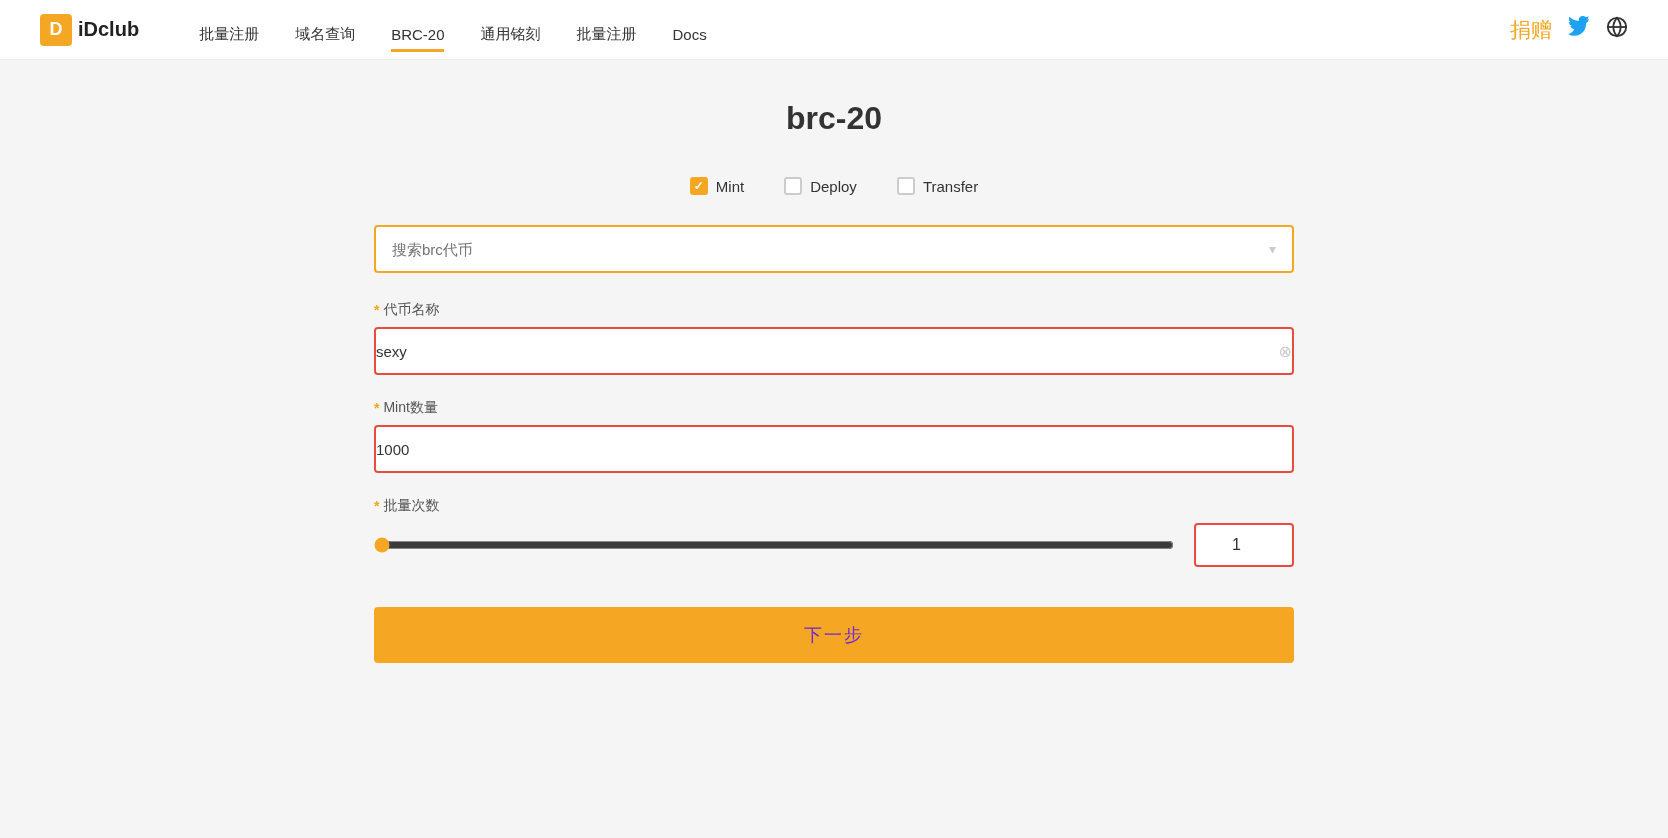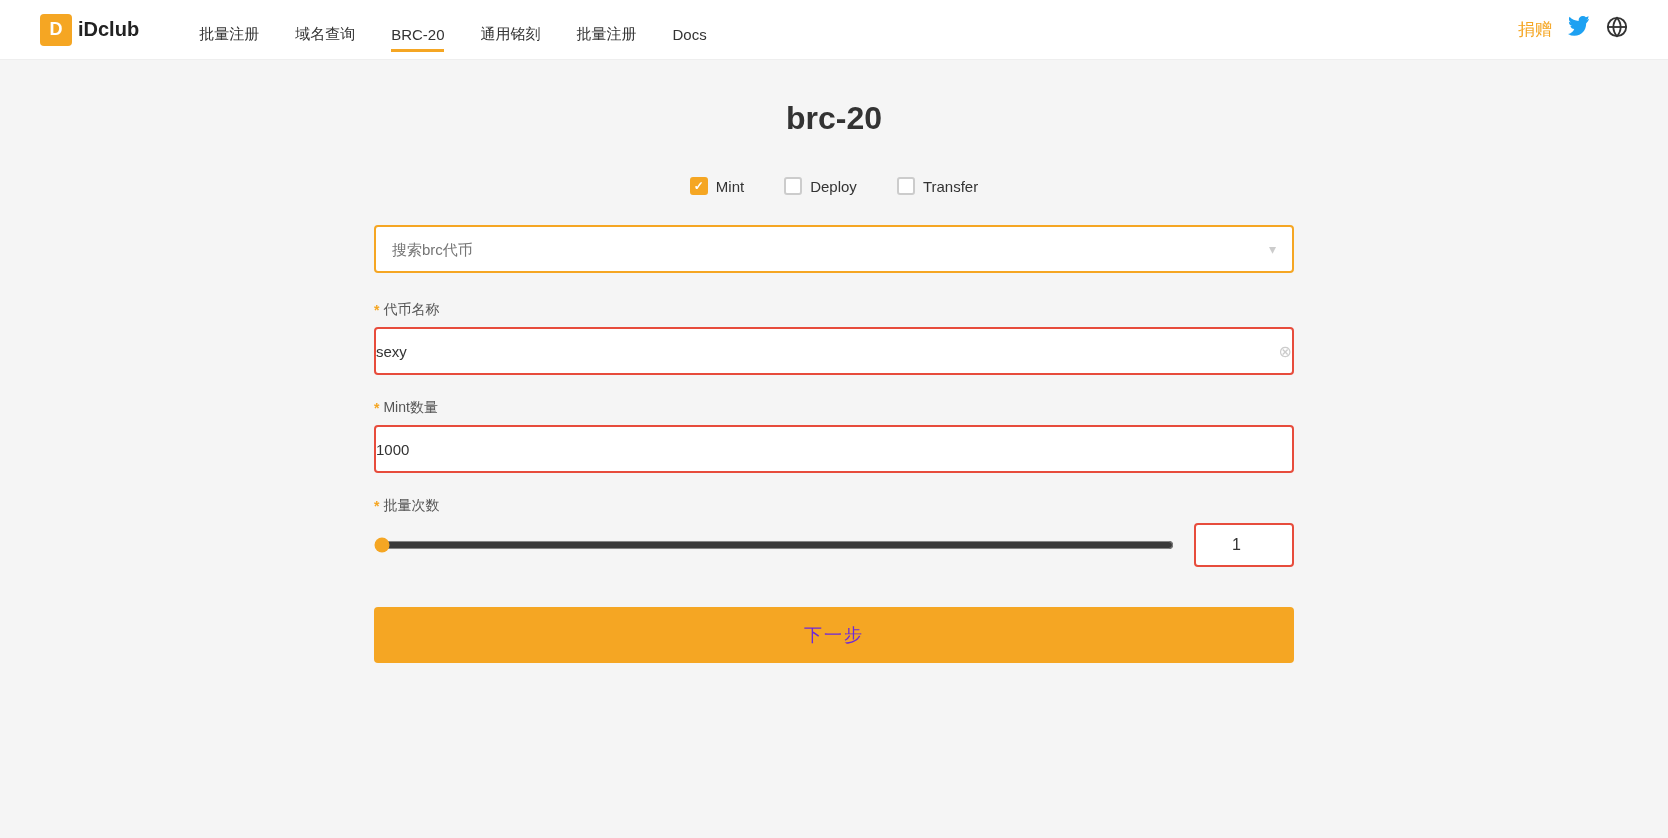--- a/index.html
+++ b/index.html
@@ -61,21 +61,21 @@
       border-bottom: 3px solid #F5A623;
     }
     .header-right {
       display: flex;
       align-items: center;
       gap: 16px;
       margin-left: auto;
     }
     .donate-link {
       color: #F5A623;
-      font-size: 17px;
+      font-size: 21px;
       cursor: pointer;
       text-decoration: none;
     }
     .twitter-icon {
       color: #1DA1F2;
       font-size: 20px;
       cursor: pointer;
     }
     .globe-icon {
       color: #333;

